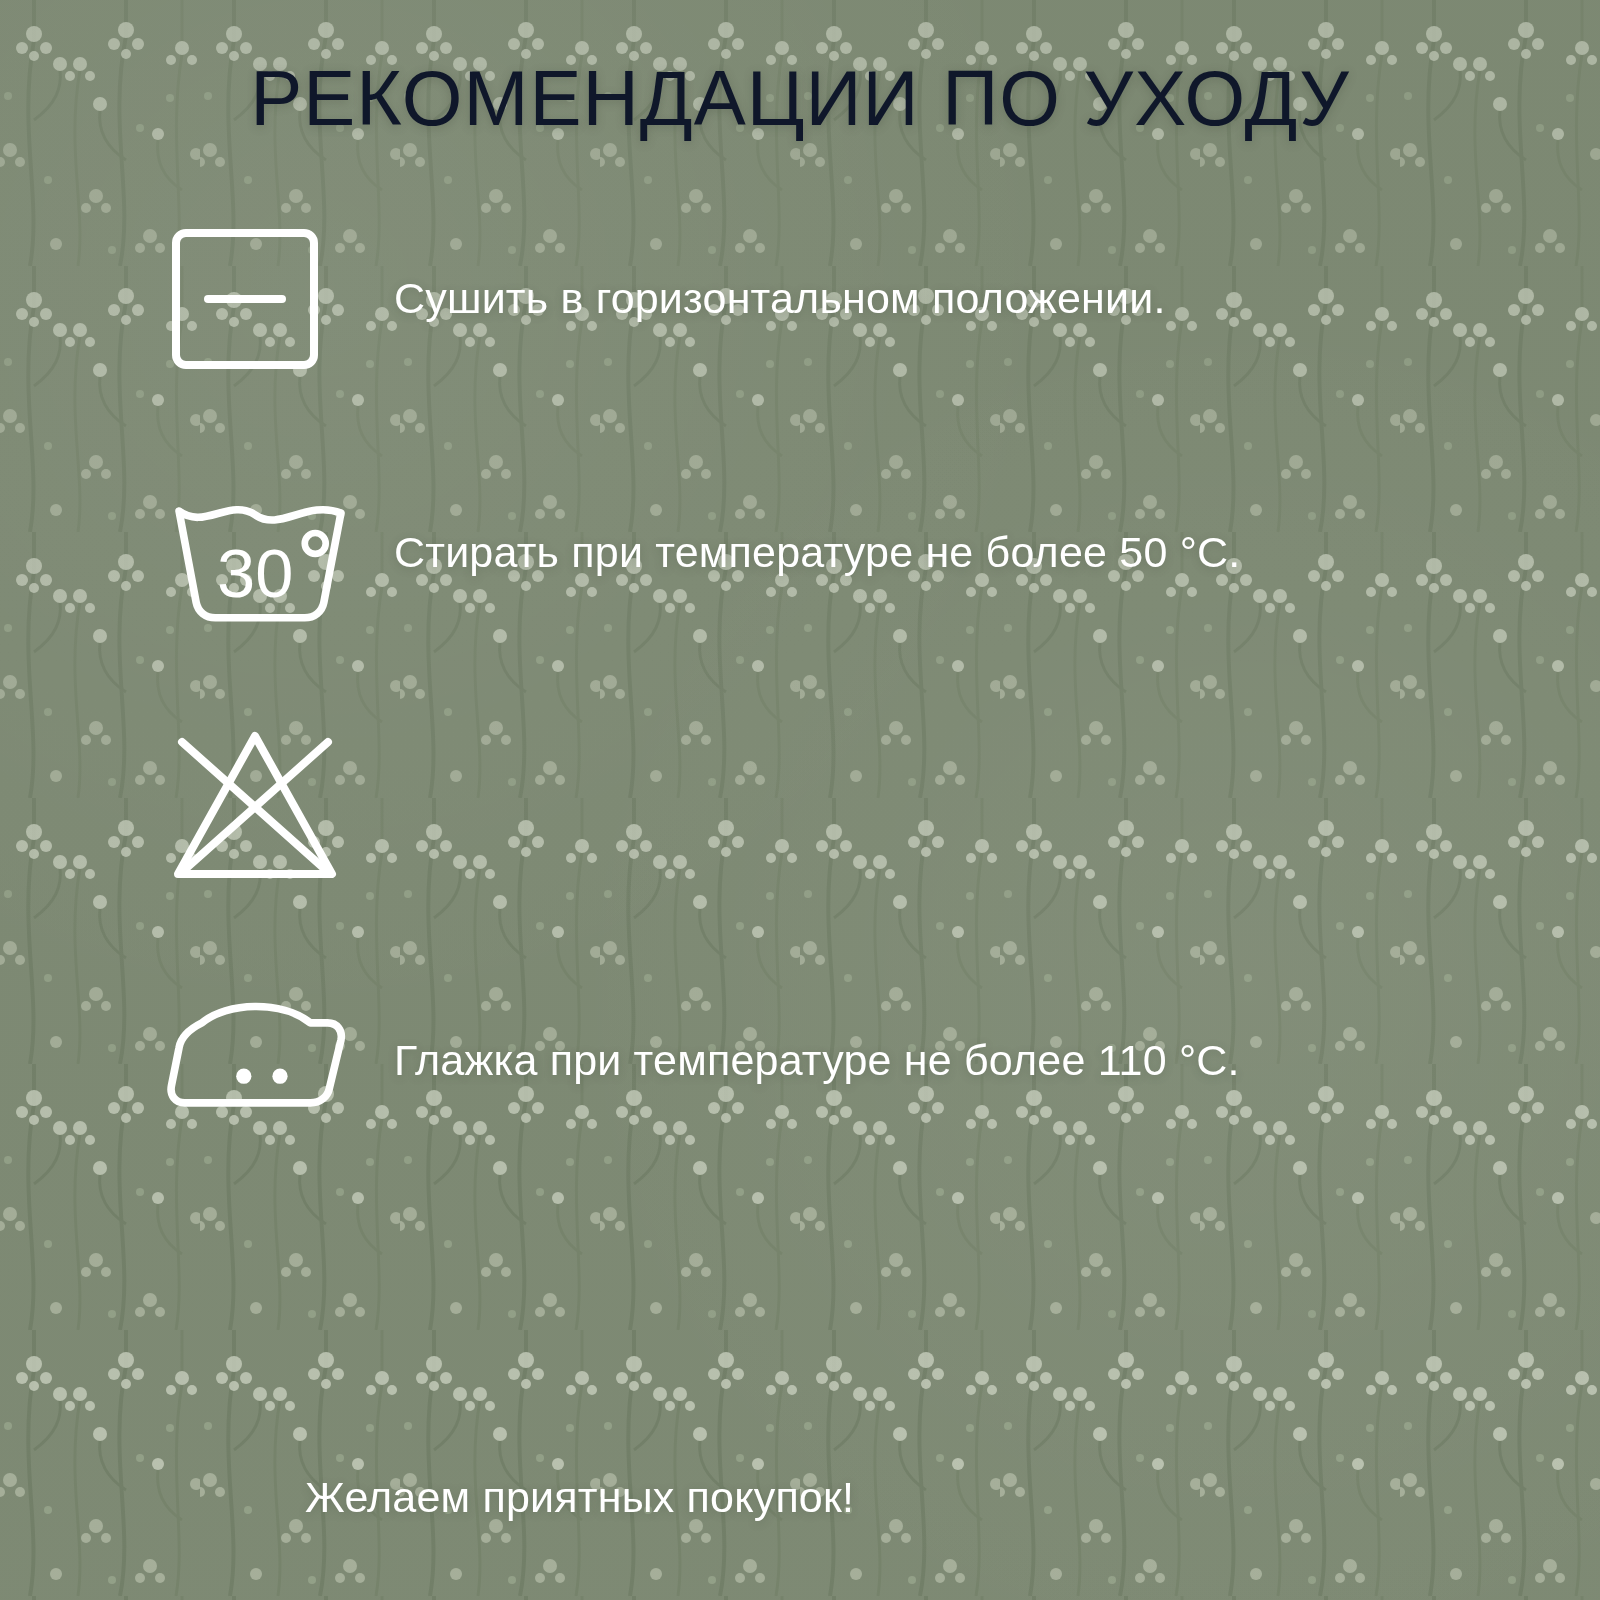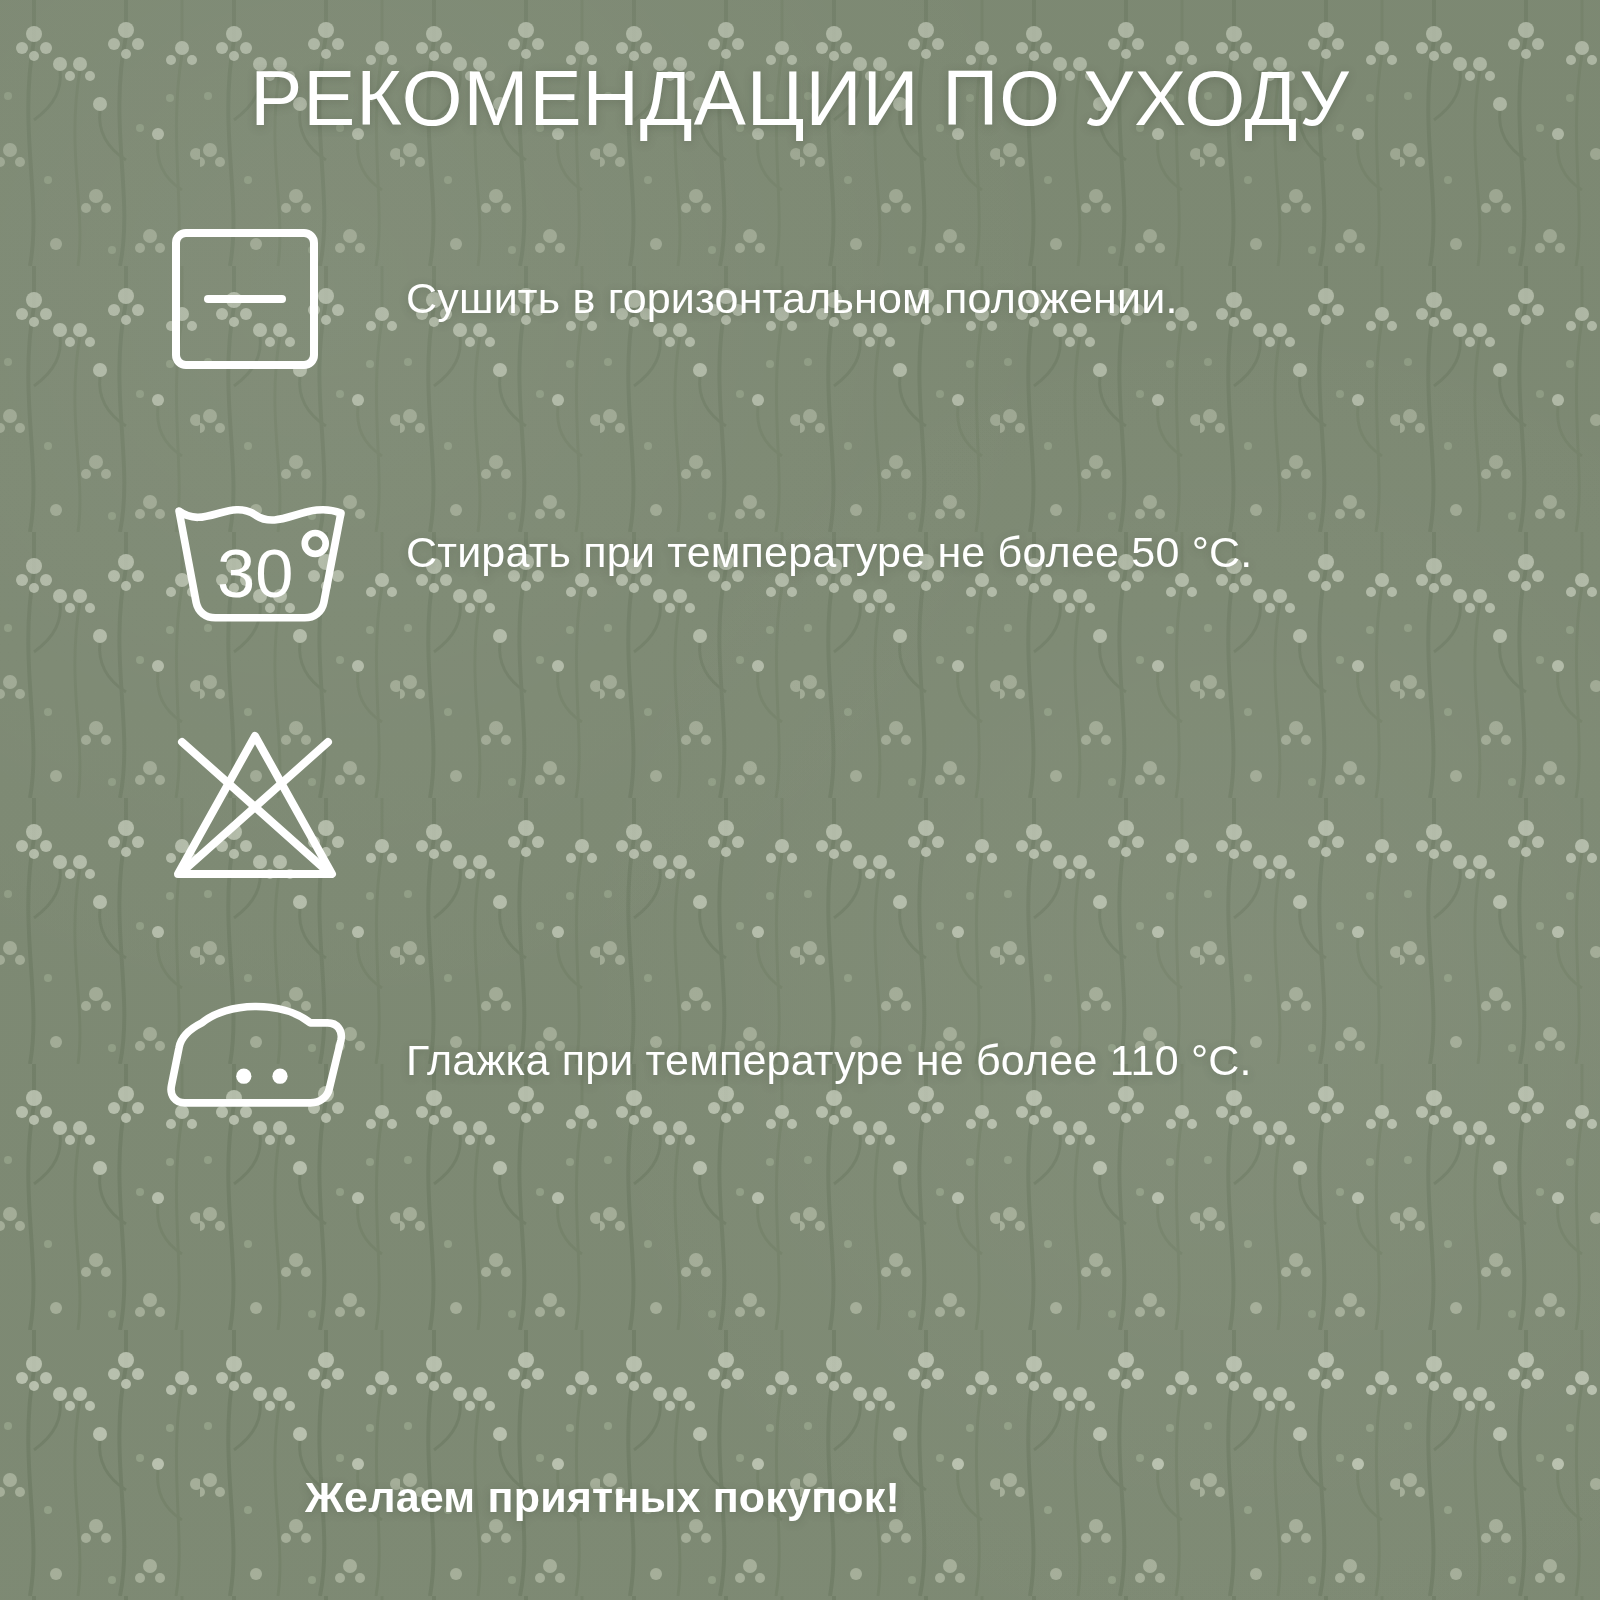--- a/index.html
+++ b/index.html
@@ -44,21 +44,21 @@
     z-index: 5;
     width: 100%;
     height: 100%;
     box-sizing: border-box;
     padding: 48px 70px 60px 70px;
     display: flex;
     flex-direction: column;
   }
 
   .title {
-    color: #ffffff;
+    color: #0f172a;
     font-size: 78px;
     line-height: 1.08;
     font-weight: 400;
     letter-spacing: 1px;
     text-align: center;
     margin: 8px 0 0 0;
     padding: 0 120px;
     text-transform: uppercase;
     text-shadow: 0 2px 10px rgba(60,70,55,0.28);
   }
@@ -68,21 +68,21 @@
     display: flex;
     flex-direction: column;
     gap: 64px;
     flex: 1 1 auto;
   }
 
   .row {
     display: flex;
     align-items: center;
     min-height: 190px;
-    gap: 46px;
+    gap: 34px;
     padding-left: 90px;
   }
 
   .icon-box {
     width: 200px;
     min-width: 200px;
     height: 180px;
     display: flex;
     align-items: center;
     justify-content: flex-start;
@@ -98,21 +98,21 @@
   }
 
   .footer {
     margin-top: auto;
     padding-left: 235px;
     padding-bottom: 18px;
   }
   .footer-text {
     color: #ffffff;
     font-size: 43px;
-    font-weight: bold;
+    font-weight: normal;
     letter-spacing: 0.2px;
     text-shadow: 0 2px 8px rgba(60,70,55,0.25);
   }
 
   svg { display: block; }
 </style>
 </head>
 <body>
 
 <div class="card">

